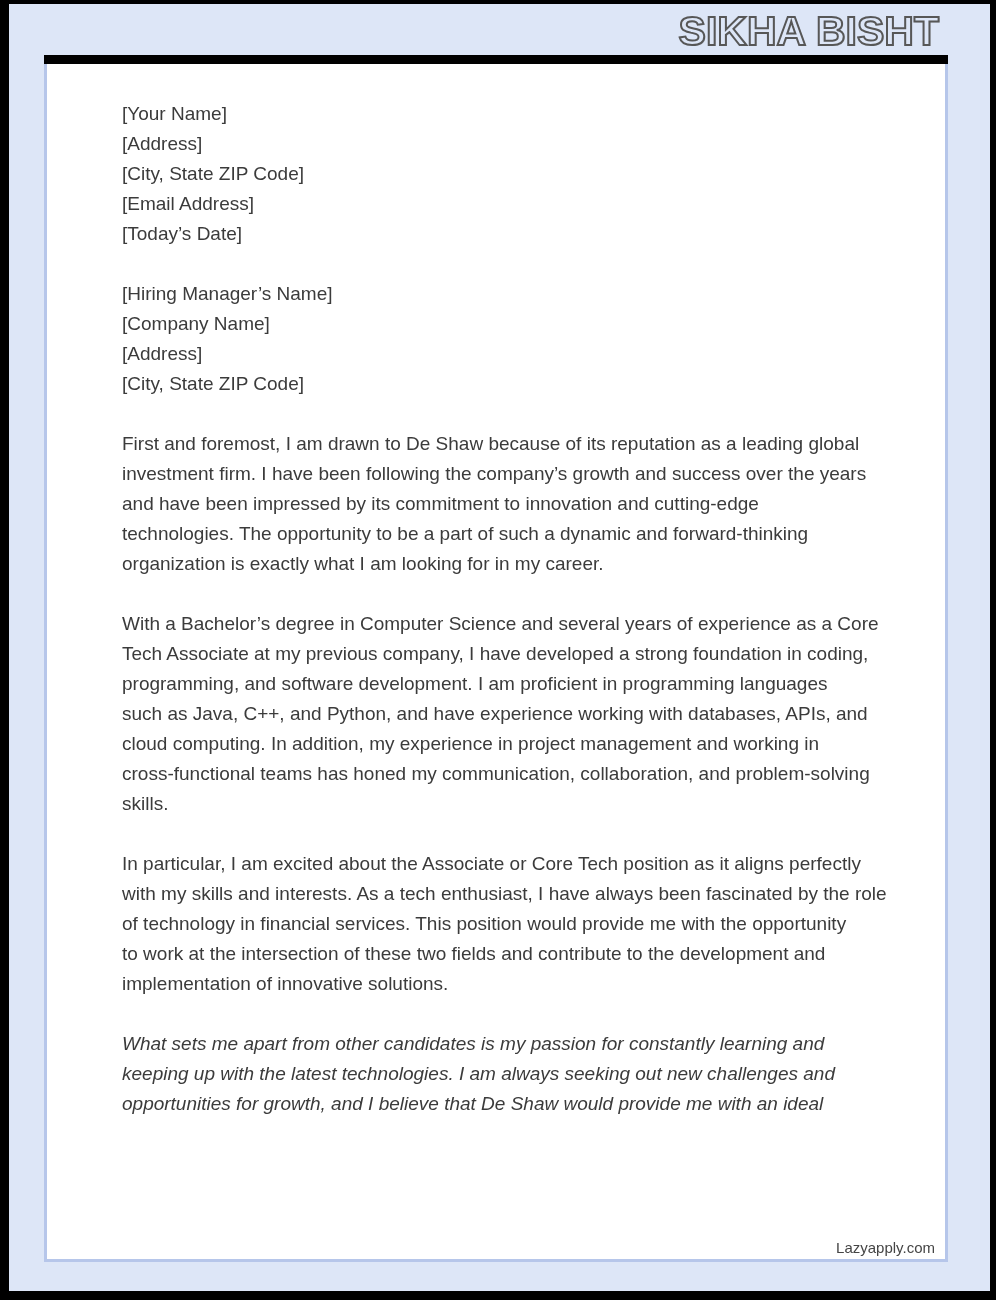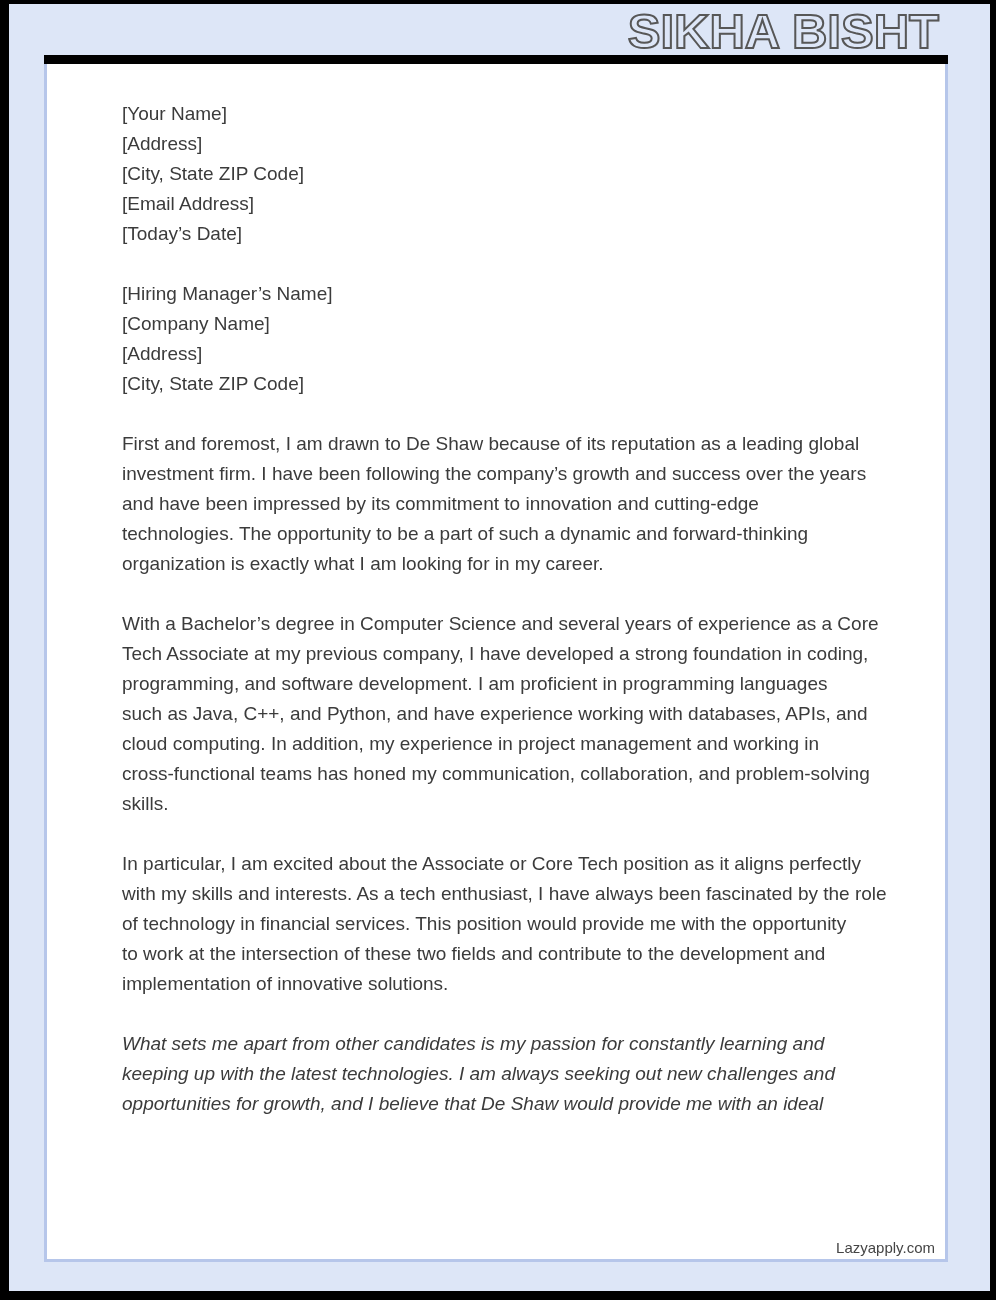--- a/index.html
+++ b/index.html
@@ -28,21 +28,21 @@
     border-color: var(--frame);
     border-width: 4px 6px 9px 9px;
     pointer-events: none;
     z-index: 20;
   }
   
   .site-title {
     position: absolute;
     top: 9px;
     right: 57px;
-    font-size: 49px;
+    font-size: 41px;
     line-height: 44px;
     font-weight: 600;
     letter-spacing: 0px;
     color: var(--background);
     -webkit-text-stroke: 2px var(--title-outline);
     text-shadow: 1px 1px 0 rgba(100,100,100,0.25);
     white-space: nowrap;
     z-index: 5;
   }
   

